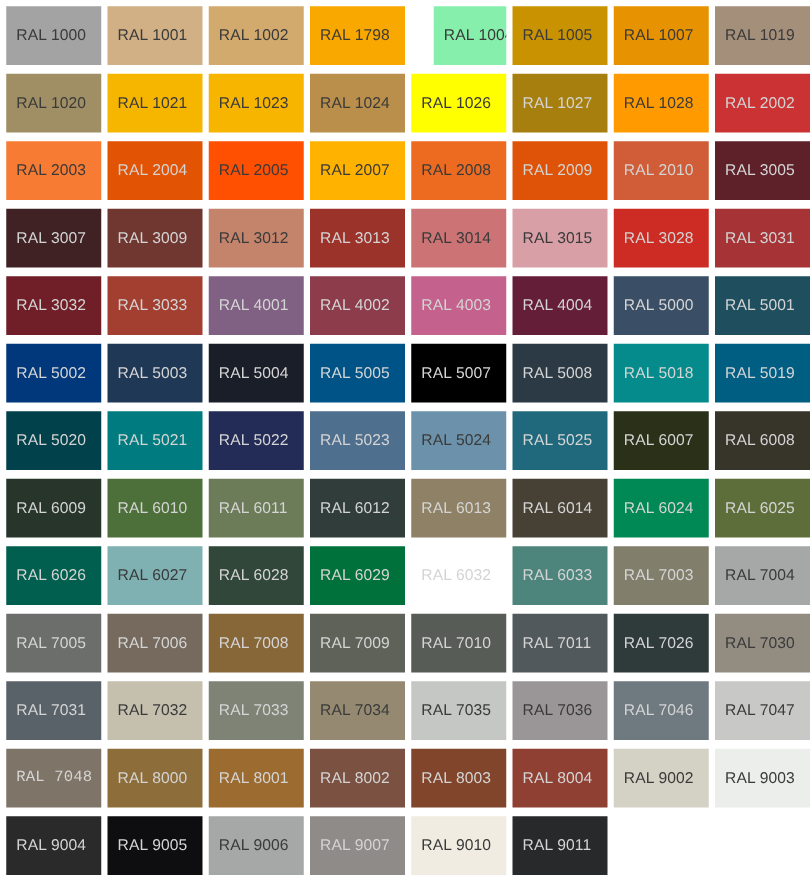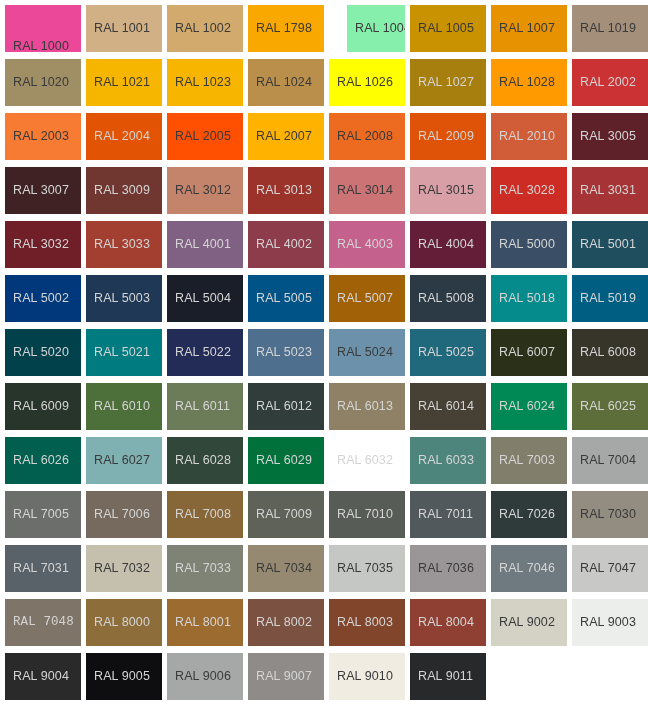--- a/index.html
+++ b/index.html
@@ -33,21 +33,21 @@
     line-height: 1;
     padding-left: 8px;
     letter-spacing: 0.1px;
     white-space: nowrap;
   }
 </style>
 </head>
 <body>
 
 <div id="swatch-grid">
-    <div class="swatch" style="background-color: #ec4899; align-items: flex-end;">
+    <div class="swatch" style="background-color: #a3a3a3;">
       <span class="swatch-label" style="color: rgb(58, 58, 58);">RAL 1000</span>
     </div>
     <div class="swatch" style="background-color: rgb(208, 176, 132);">
       <span class="swatch-label" style="color: rgb(58, 58, 58);">RAL 1001</span>
     </div>
     <div class="swatch" style="background-color: rgb(210, 170, 109);">
       <span class="swatch-label" style="color: rgb(58, 58, 58);">RAL 1002</span>
     </div>
     <div class="swatch" style="background-color: rgb(249, 168, 0);">
       <span class="swatch-label" style="color: rgb(58, 58, 58);">RAL 1798</span>
@@ -165,21 +165,21 @@
     </div>
     <div class="swatch" style="background-color: rgb(31, 56, 85);">
       <span class="swatch-label" style="color: rgb(212, 212, 212);">RAL 5003</span>
     </div>
     <div class="swatch" style="background-color: rgb(25, 30, 40);">
       <span class="swatch-label" style="color: rgb(212, 212, 212);">RAL 5004</span>
     </div>
     <div class="swatch" style="background-color: rgb(0, 83, 135);">
       <span class="swatch-label" style="color: rgb(212, 212, 212);">RAL 5005</span>
     </div>
-    <div class="swatch" style="background-color: #a16207;">
+    <div class="swatch" style="background-color: #000000;">
       <span class="swatch-label" style="color: rgb(212, 212, 212);">RAL 5007</span>
     </div>
     <div class="swatch" style="background-color: rgb(43, 58, 68);">
       <span class="swatch-label" style="color: rgb(212, 212, 212);">RAL 5008</span>
     </div>
     <div class="swatch" style="background-color: rgb(5, 139, 140);">
       <span class="swatch-label" style="color: rgb(212, 212, 212);">RAL 5018</span>
     </div>
     <div class="swatch" style="background-color: rgb(0, 94, 131);">
       <span class="swatch-label" style="color: rgb(212, 212, 212);">RAL 5019</span>

